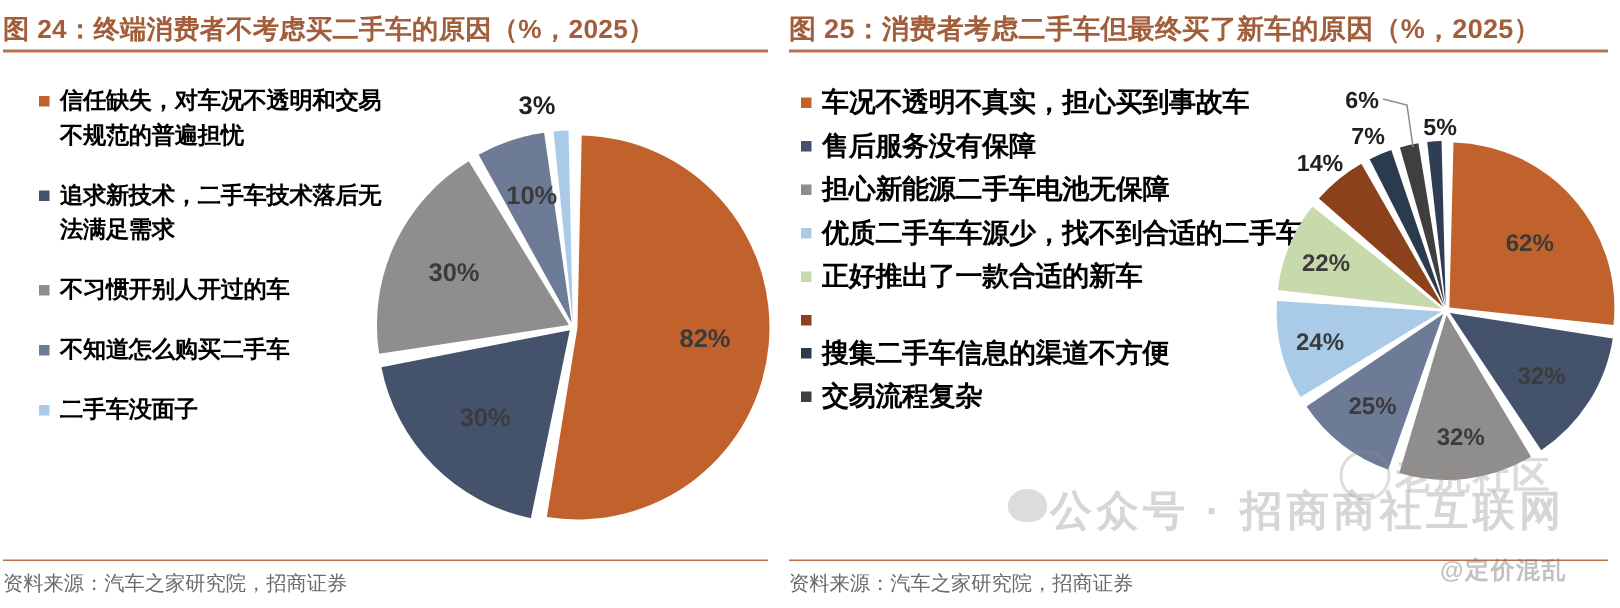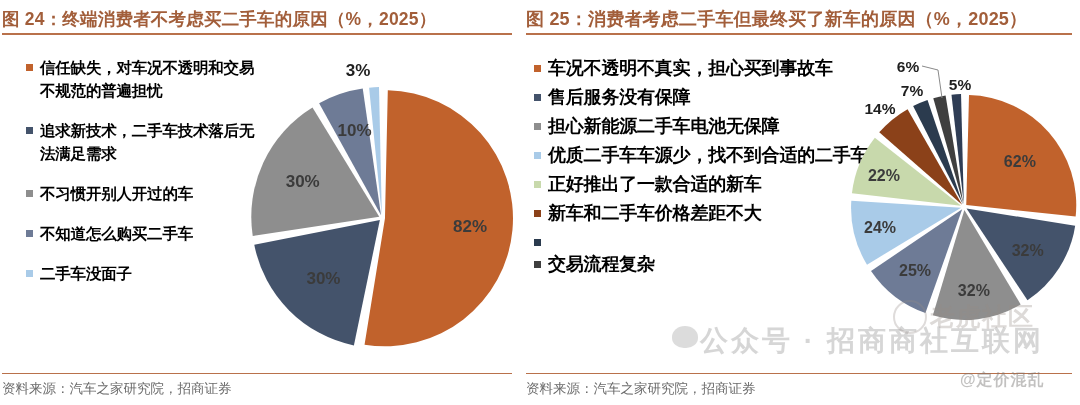--- a/index.html
+++ b/index.html
@@ -238,24 +238,24 @@
       <div class="legend-row">
         <span class="legend-bullet" style="background: rgb(169, 203, 232);"></span>
         <span class="legend-label">优质二手车车源少，找不到合适的二手车</span>
       </div>
       <div class="legend-row">
         <span class="legend-bullet" style="background: rgb(200, 217, 172);"></span>
         <span class="legend-label">正好推出了一款合适的新车</span>
       </div>
       <div class="legend-row">
         <span class="legend-bullet" style="background: rgb(139, 65, 25);"></span>
-        <span class="legend-label">新车和二手车价格差距不大</span>
       </div>
       <div class="legend-row">
         <span class="legend-bullet" style="background: rgb(43, 59, 78);"></span>
+        <span class="legend-label">搜集二手车信息的渠道不方便</span>
       </div>
       <div class="legend-row">
         <span class="legend-bullet" style="background: rgb(63, 63, 63);"></span>
         <span class="legend-label">交易流程复杂</span>
       </div>
     </div>
 
   <div class="pie-wrap pie-right">
     <svg class="pie-svg" id="pie-right-svg" width="244" height="290" viewBox="0 0 244 290">
         <path d="M 128.25495399299498 153.02131799182484 L 131.00466754361335 43.05569120149755 A 110 110 0 0 1 237.64534764864086 164.5859959321234 Z" fill="#C1622C"></path>

